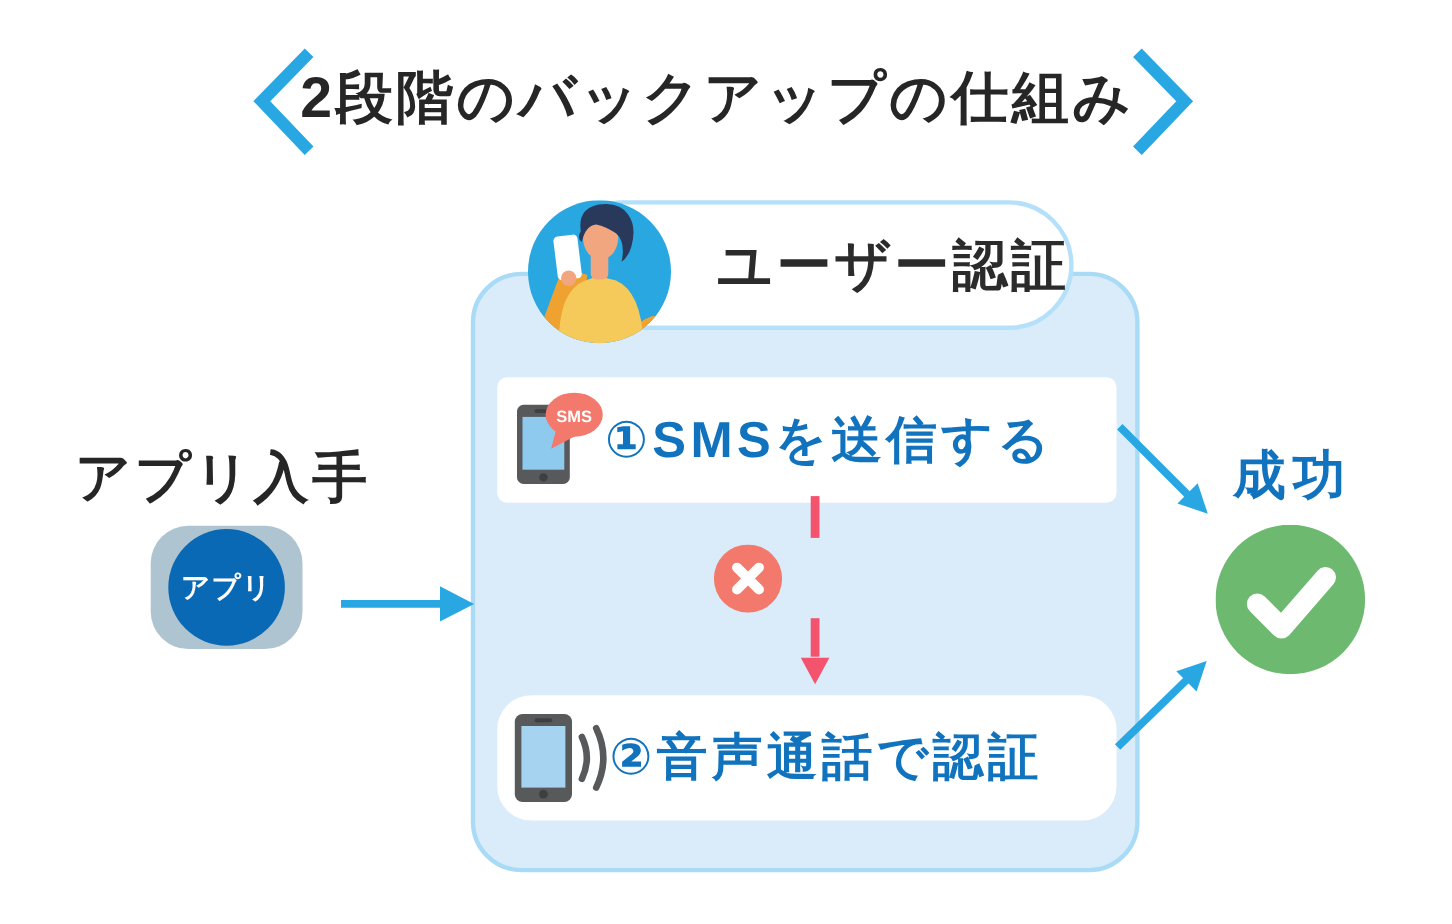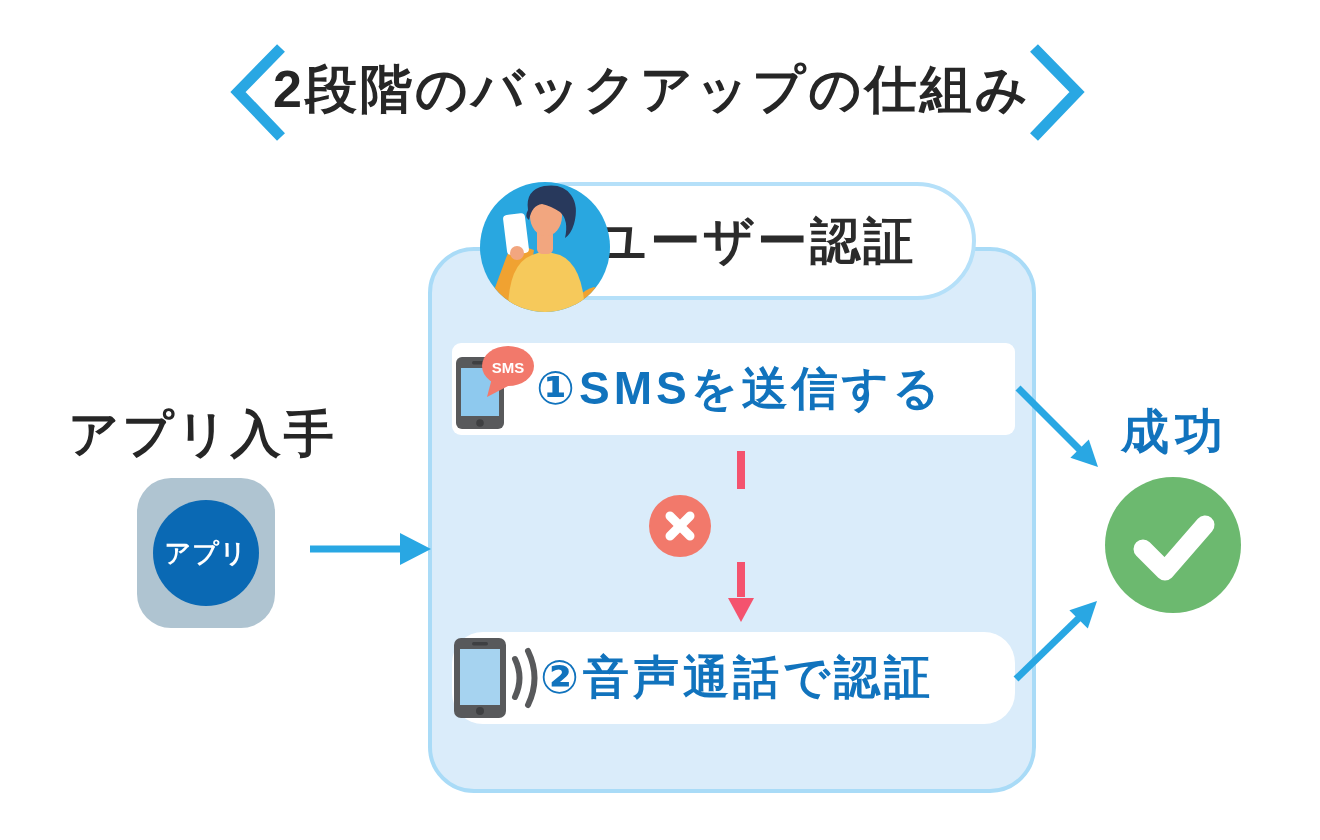--- a/index.html
+++ b/index.html
@@ -18,29 +18,29 @@
 
   .auth-box {
     position:absolute; left:428px; top:247px; width:608px; height:546px;
     background:var(--box-fill); border:4px solid var(--box-border);
     border-radius:46px; box-sizing:border-box; z-index:1;
   }
   .pill {
     position:absolute; left:508px; top:182px; width:468px; height:118px;
     background:#ffffff; border:4px solid var(--pill-border); border-radius:60px;
     box-sizing:border-box; z-index:2;
-    display:flex; align-items:center; justify-content:flex-start; padding-left:84px;
+    display:flex; align-items:center; justify-content:flex-end; padding-left:84px;
     font-size:50px; font-weight:bold; color:#2b2b2b; letter-spacing:3px; white-space:nowrap;
   }
   .avatar { position:absolute; left:480px; top:182px; width:130px; height:130px; z-index:4; }
 
   .row {
-    position:absolute; left:452px; width:563px; height:92px;
+    position:absolute; left:452px; width:563px; height:114px;
     background:#ffffff; border-radius:9px; z-index:3;
-    display:flex; align-items:center; box-sizing:border-box;
+    display:flex; align-items:center; padding-left:14px; box-sizing:border-box;
   }
   .row1 { top:343px; }
   .row2 { top:632px;border-radius:31px; }
   .row-label {
     font-size:46px; font-weight:bold; color:var(--text-blue);
     letter-spacing:4px; white-space:nowrap; margin-left:0;
   }
 
   .cross { position:absolute; left:649px; top:495px; width:62px; height:62px; z-index:3; }
   .fail-label {
@@ -53,21 +53,21 @@
     position:absolute; left:1095px; top:400px; width:160px; text-align:center; z-index:2;
     font-size:48px; font-weight:bold; color:var(--text-blue); letter-spacing:6px; white-space:nowrap;
   }
   .check { position:absolute; left:1105px; top:477px; width:136px; height:136px; z-index:2; }
 
   .app-label {
     position:absolute; left:60px; top:401px; width:285px; text-align:center; z-index:2;
     font-size:50px; font-weight:bold; color:var(--ink); letter-spacing:3px; white-space:nowrap;
   }
   .app-tile {
-    position:absolute; left:137px; top:478px; width:138px; height:150px; z-index:2;
+    position:absolute; left:137px; top:478px; width:138px; height:112px; z-index:2;
     background:var(--app-tile); border-radius:34px;
     display:flex; align-items:center; justify-content:center;
   }
   .app-circle {
     width:106px; height:106px; border-radius:50%;
     background:var(--app-circle);
     display:flex; align-items:center; justify-content:center;
     color:#ffffff; font-size:26px; font-weight:bold; letter-spacing:1px; white-space:nowrap;
   }
 </style>

